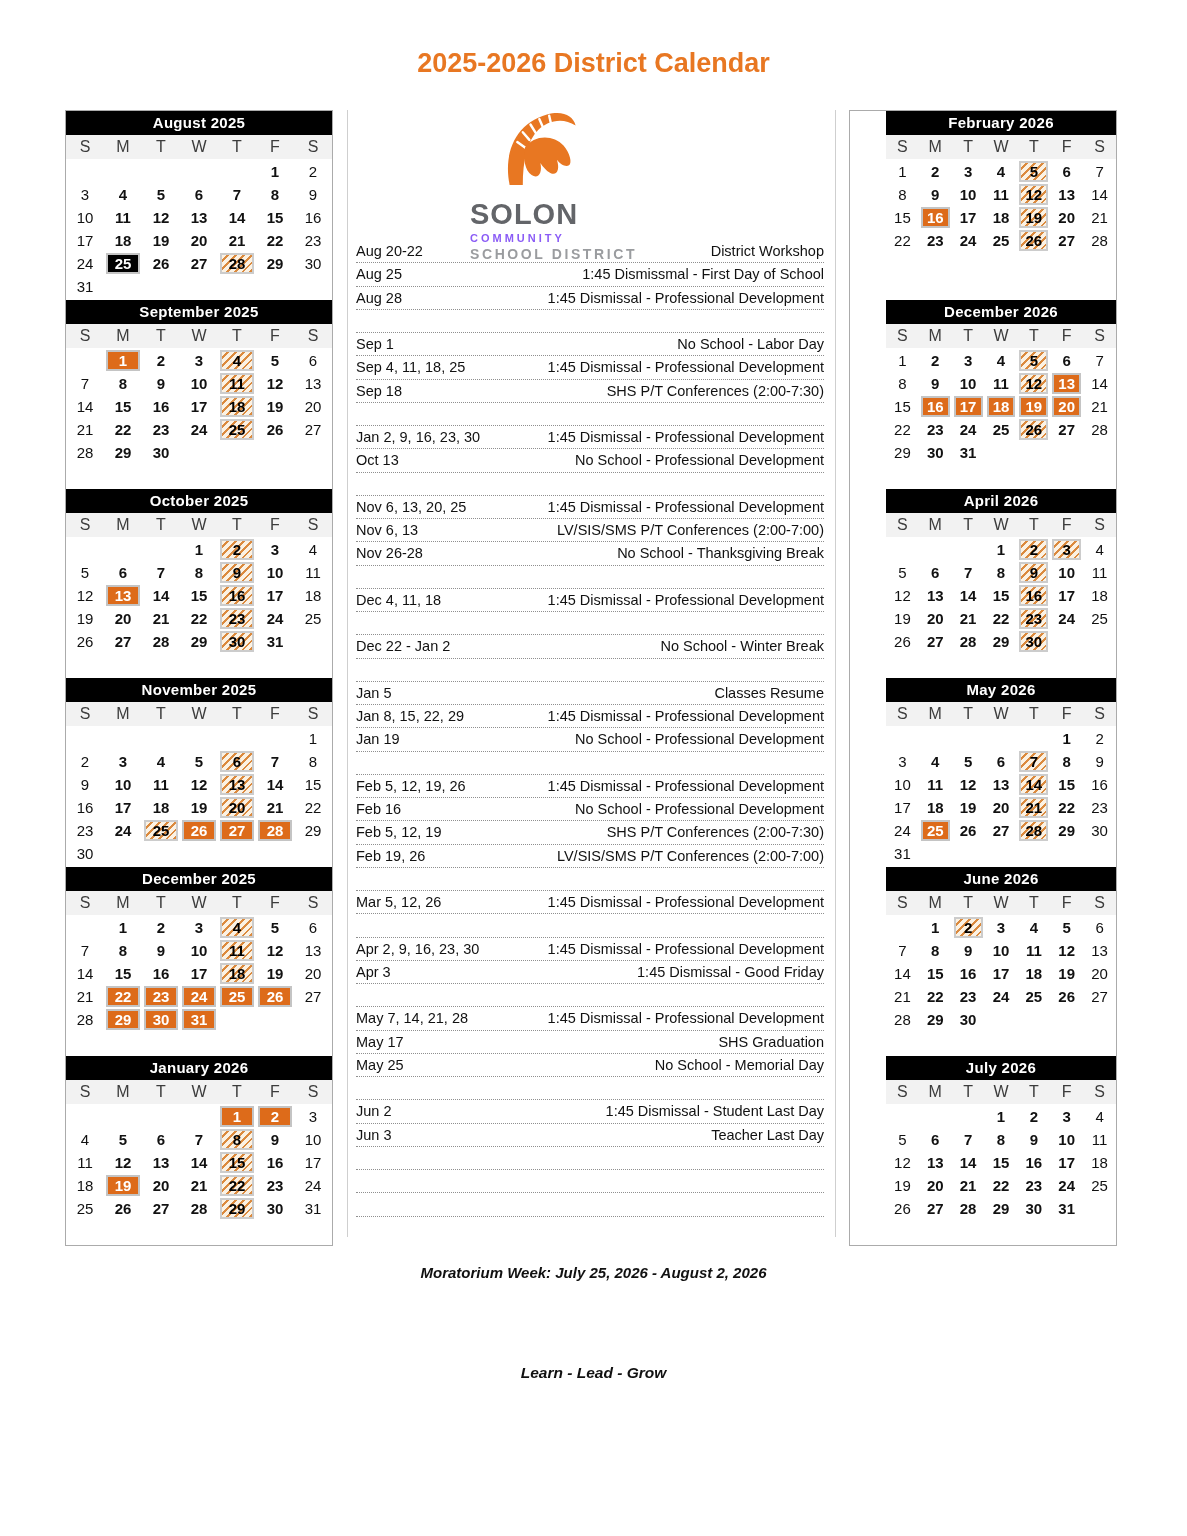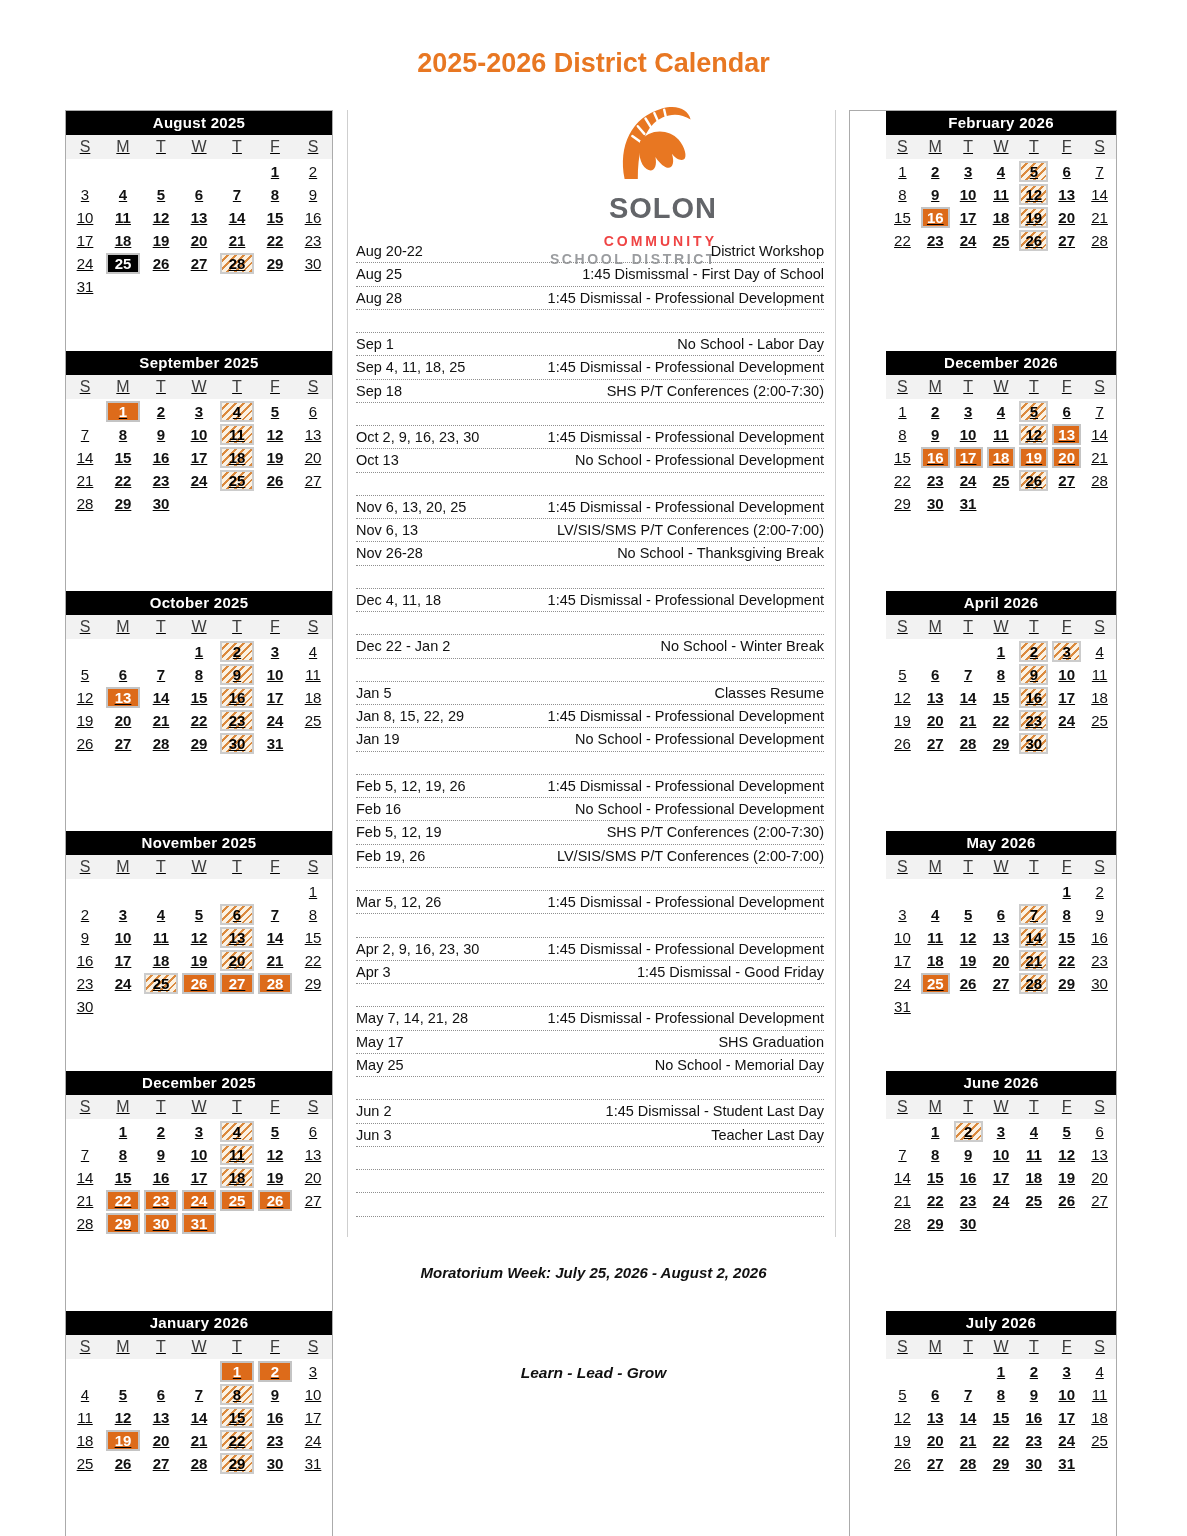--- a/index.html
+++ b/index.html
@@ -7,44 +7,44 @@
         font-family:"Liberation Sans",sans-serif;overflow:hidden;border-radius:27px;}
 
   .page-title{position:absolute;left:0;right:0;top:48px;text-align:center;
               font-size:27px;font-weight:bold;color:#E87722;}
 
   
   .mcol{position:absolute;top:110px;width:268px;box-sizing:border-box;
         border:1px solid #ABABAB;background:#fff;}
   #months-left{left:65px;}
   #months-right{left:849px;padding-left:36px;}
-  .month{height:240px;text-decoration:underline;}
+  .month{height:189px;}
   .mtitle{height:24px;line-height:24px;background:#000;color:#fff;
           font-weight:bold;font-size:15px;text-align:center;letter-spacing:.3px;}
   .dow{display:grid;grid-template-columns:repeat(7,1fr);height:24px;
        background:#F2F2F2;color:#3C3C3C;font-size:16px;}
   .dow span{text-align:center;line-height:24px;}
   .days{display:grid;grid-template-columns:repeat(7,1fr);grid-auto-rows:23px;
         font-size:15px;padding-top:1px;color:#111;}
   .day{display:flex;align-items:center;justify-content:center;}
   .day.wd{font-weight:bold;}
   .day.hl-first{background:#000;color:#fff;font-weight:bold;
                 margin:1px 2px;border:2px solid #C4C4C4;}
   .day.hl-no{background:#DD6B1A;color:#fff;font-weight:bold;
              margin:1px 2px;border:2px solid #C4C4C4;}
   .day.hl-early{background-color:#FBF2E4;
       background-image:repeating-linear-gradient(135deg,rgba(0,0,0,0) 0 3.5px,#DB8A3E 3.5px 5.5px);
       color:#000;font-weight:bold;margin:1px 2px;border:2px solid #CCC;}
 
   
   #center-rule{position:absolute;left:347px;top:110px;width:489px;height:1127px;
                border-left:1px solid #CFCFCF;border-right:1px solid #CFCFCF;box-sizing:border-box;}
-  #logo{position:absolute;left:470px;top:102px;width:247px;text-align:right;}
+  #logo{position:absolute;left:470px;top:108px;width:247px;text-align:left;}
   #logo .lg-name{font-size:29px;font-weight:bold;color:#636569;letter-spacing:1px;margin-top:-2px;}
-  #logo .lg-line2{font-size:14px;font-weight:bold;color:#ef4444;letter-spacing:3px;margin-top:8px;}
+  #logo .lg-line2{font-size:11px;font-weight:bold;color:#8b5cf6;letter-spacing:3px;margin-top:1px;}
   #logo .lg-line3{font-size:14px;font-weight:bold;color:#9A9C9F;letter-spacing:2.6px;margin-top:2px;}
 
   #events{position:absolute;left:356px;top:240px;width:468px;font-size:14.5px;color:#111;}
   .ev{height:23.25px;display:flex;justify-content:space-between;align-items:center;
       border-bottom:1px dotted #8F8F8F;box-sizing:border-box;}
   .evdate{white-space:nowrap;}
   .evdesc{text-align:center;}
 
   .moratorium{position:absolute;left:0;right:0;top:1264px;text-align:center;
               font-size:15px;font-weight:bold;font-style:italic;color:#111;}
@@ -405,21 +405,21 @@
       </div>
       <div class="ev">
         <span class="evdate">Sep 18</span>
         <span class="evdesc">SHS P/T Conferences (2:00-7:30)</span>
       </div>
       <div class="ev">
         <span class="evdate"></span>
         <span class="evdesc"></span>
       </div>
       <div class="ev">
-        <span class="evdate">Oct 2, 9, 16, 23, 30</span>
+        <span class="evdate">Jan 2, 9, 16, 23, 30</span>
         <span class="evdesc">1:45 Dismissal - Professional Development</span>
       </div>
       <div class="ev">
         <span class="evdate">Oct 13</span>
         <span class="evdesc">No School - Professional Development</span>
       </div>
       <div class="ev">
         <span class="evdate"></span>
         <span class="evdesc"></span>
       </div>

